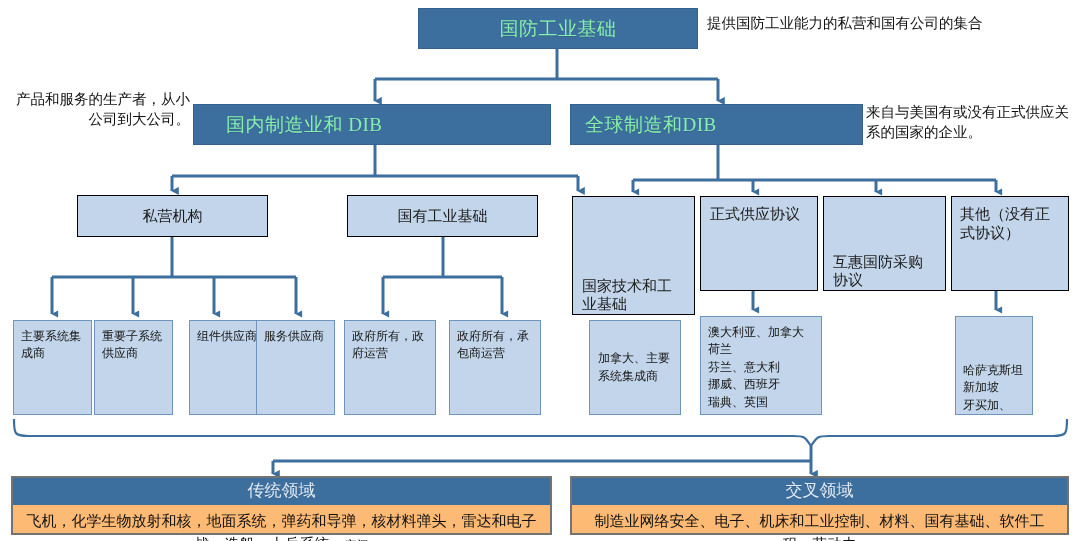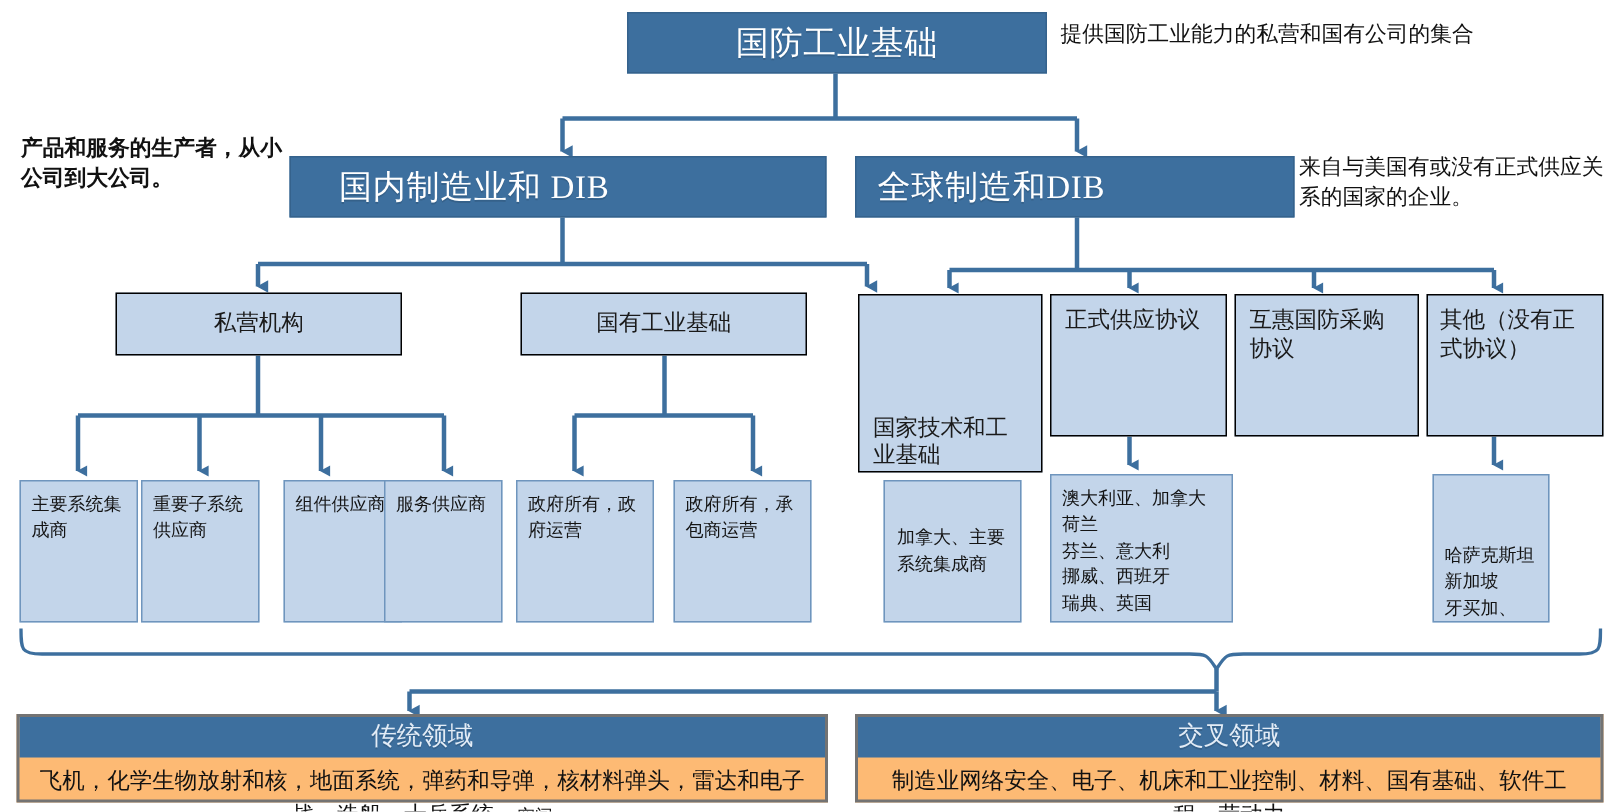--- a/index.html
+++ b/index.html
@@ -7,37 +7,37 @@
        font-family:"Liberation Serif","DejaVu Serif",serif;}
   #stage{position:relative;width:1080px;height:541px;background:#fff;}
   svg.wires{position:absolute;left:0;top:0;width:1080px;height:541px;pointer-events:none;}
 
   .box{position:absolute;box-sizing:border-box;display:flex;
        align-items:center;overflow:hidden;}
 
   
   .dark{background:#3d6f9e;border:1px solid #35628c;color:#dce6f1;
         justify-content:center;}
-  .dark .txt{font-size:22px;letter-spacing:.5px;color:#ffffff;
+  .dark .txt{font-size:19px;letter-spacing:.5px;color:#86efac;
              text-shadow:0 1px 0 rgba(0,0,0,.12);}
 
   
   .light{background:#c3d5ea;border:1px solid #000000;color:#1d1d1d;}
   .light.ctr{justify-content:center;}
   .light .txt{font-size:15px;line-height:1.25;color:#1a1a1a;}
 
   
   .leaf{background:#c3d5ea;border:1px solid #6f95bd;align-items:flex-start;}
   .leaf .txt{font-size:12px;line-height:1.45;color:#141414;padding:7px 5px 0 7px;}
   .leaf.mid{align-items:center;}
   .leaf.mid .txt{padding:0 5px 0 8px;}
 
   
   .note{position:absolute;font-size:14.5px;line-height:1.35;color:#111;}
-  .note.right{font-weight:bold;}
+  .note.right{text-align:right;}
 
   
   .panel{position:absolute;box-sizing:border-box;border:2px solid #737373;
          background:#fdba74;}
   .panel .phead{background:#3d6f9e;color:#e3ecf6;text-align:center;
                 font-size:17px;line-height:26px;height:27px;
                 text-shadow:0 1px 0 rgba(0,0,0,.12);}
   .panel .pbody{font-size:15px;line-height:1.5;color:#111;
                 text-align:center;padding:5px 9px 0 9px;}
   .panel .pbody .small{font-size:12px;}
@@ -130,21 +130,21 @@
   </div>
 
   <div class="box light" style="left:572px;top:196px;width:123px;height:119px;align-items:flex-end;">
     <span class="txt" style="padding:8px 8px 0 9px;">国家技术和工业基础</span>
   </div>
 
   <div class="box light" style="left:700px;top:196px;width:118px;height:95px;align-items:flex-start;">
     <span class="txt" style="padding:8px 8px 0 9px;">正式供应协议</span>
   </div>
 
-  <div class="box light" style="left:823px;top:196px;width:123px;height:95px;align-items:flex-start;">
+  <div class="box light" style="left:823px;top:196px;width:123px;height:95px;align-items:flex-end;">
     <span class="txt" style="padding:8px 8px 0 9px;">互惠国防采购协议</span>
   </div>
 
   <div class="box light" style="left:951px;top:196px;width:118px;height:95px;align-items:flex-start;">
     <span class="txt" style="padding:8px 6px 0 8px;">其他（没有正式协议）</span>
   </div>
 
   <div class="box leaf" style="left:13px;top:320px;width:79px;height:95px;">
     <span class="txt">主要系统集成商</span>
   </div>

